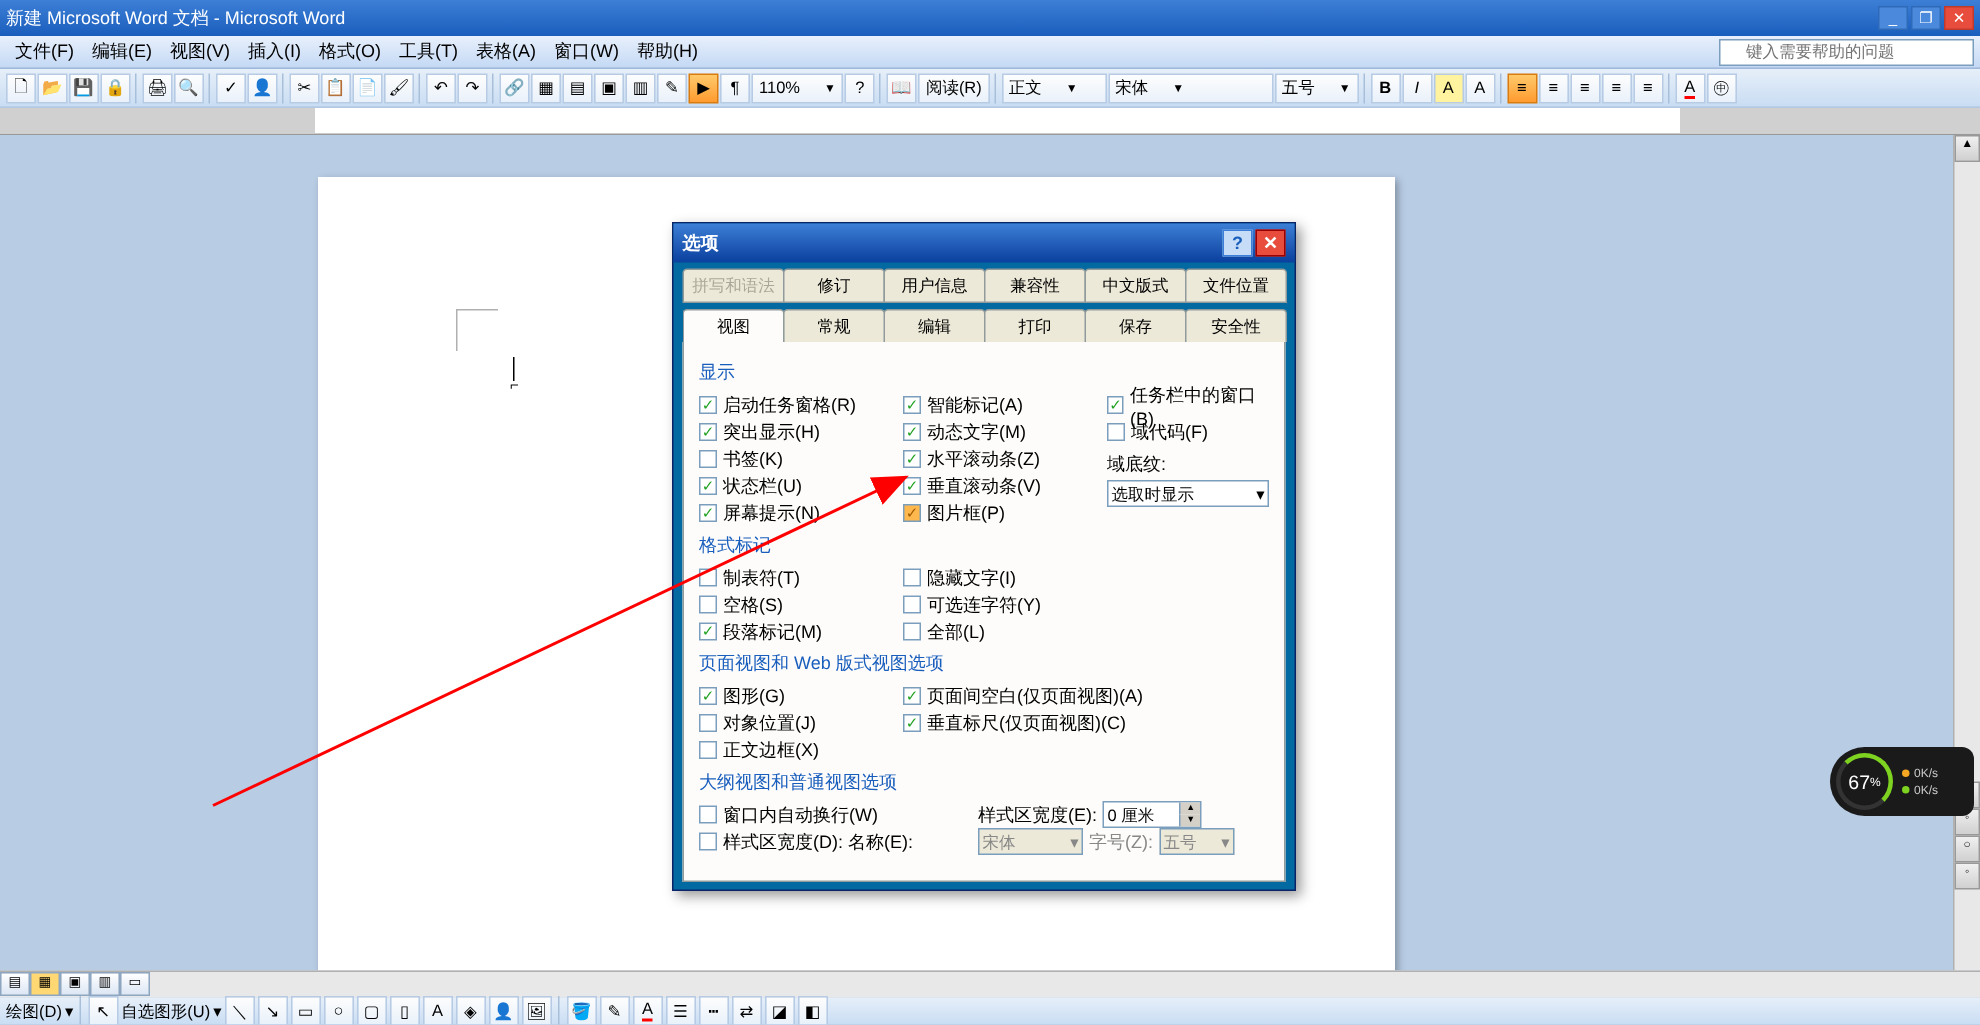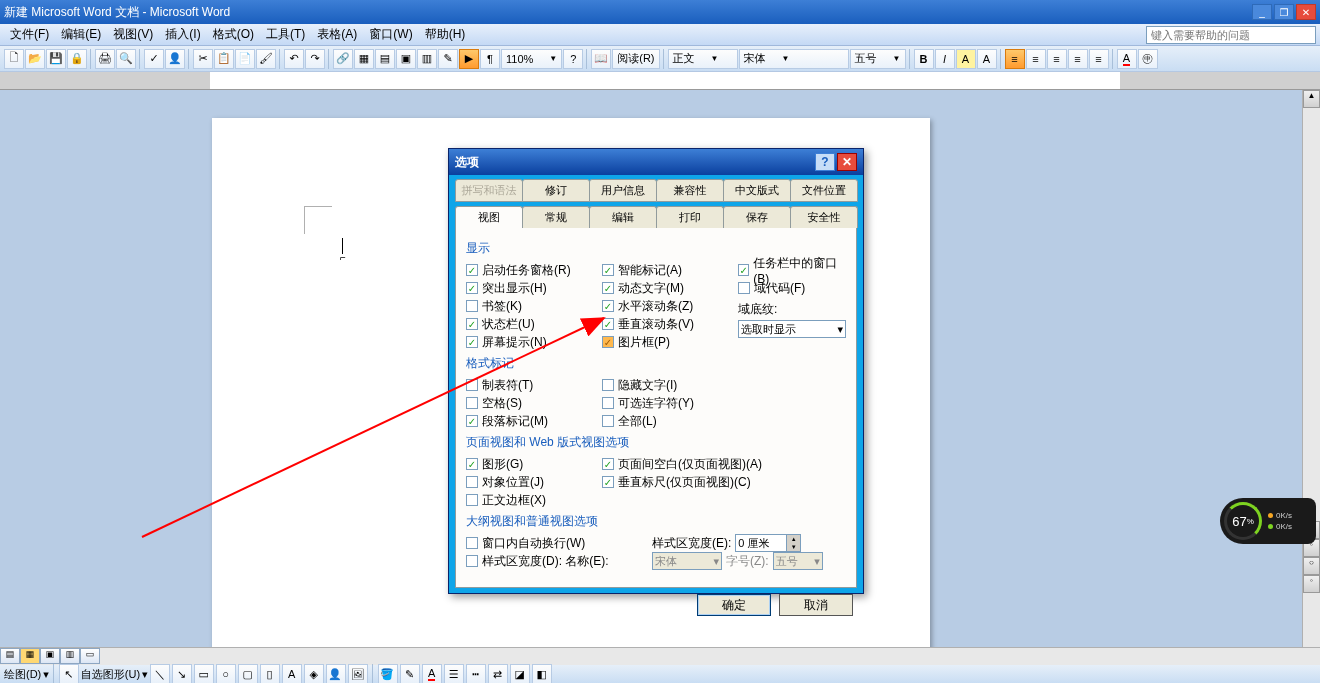--- a/index.html
+++ b/index.html
@@ -7,21 +7,21 @@
 
 
 .titlebar { height: 24px; background: linear-gradient(to bottom, #3d7fd6, #1a5ebd); display:flex; align-items:center; padding:0 4px; color:#fff; font-size:12px; }
 .titlebar .window-controls { margin-left:auto; display:flex; gap:2px; }
 .titlebar .wc { width:20px; height:16px; background:#4a89dc; border:1px solid #2e6ab8; display:flex; align-items:center; justify-content:center; font-size:10px; color:#fff; cursor:default; }
 .titlebar .wc.close { background:#e74c3c; border-color:#c0392b; }
 
 
 .menubar { height: 22px; background: linear-gradient(to bottom, #e8f0fb, #c4d9f5); display:flex; align-items:center; font-size:12px; color:#000; padding:0 4px; border-bottom:1px solid #a0b8db; }
 .menubar .mi { padding:2px 6px; cursor:default; }
-.menubar .helpbox { margin-left:auto; width:170px; height:18px; background:#fff; border:1px solid #7b9ebd; font-size:11px; padding:1px 4px; color:#888; }
+.menubar .helpbox { margin-left:auto; width:170px; height:18px; background:#fff; border:1px solid #7b9ebd; font-size:11px; padding:1px 17px; color:#888; }
 
 
 .toolbar-strip { display:flex; background: linear-gradient(to bottom, #e6eff9, #c9ddf3); border-bottom:1px solid #b4c8e3; height:26px; align-items:center; padding:0 4px; gap:1px; }
 .tb-btn { width:20px; height:20px; background: linear-gradient(to bottom, #fdfdfd, #e9f1fa); border:1px solid #b7cbe4; display:flex; align-items:center; justify-content:center; font-size:11px; cursor:default; }
 .tb-btn.orange { background: linear-gradient(to bottom, #ffc96b, #ff9b2f); border-color:#d97b0e; }
 .tb-sep { width:2px; height:20px; border-left:1px solid #a8bfd9; margin:0 2px; }
 .tb-combo { height:20px; background:linear-gradient(to bottom,#fdfdfd,#e9f1fa); border:1px solid #b7cbe4; font-size:11px; padding:0 4px; display:flex; align-items:center; gap:16px; }
 .tb-combo .dd { font-size:8px; }
 
 
@@ -31,21 +31,21 @@
 
 .docarea { position:absolute; top:92px; left:0; right:18px; bottom:36px; background:#b8cce4; overflow:hidden; }
 .page { position:absolute; left:212px; top:26px; width:718px; height:590px; background:#fff; box-shadow:2px 2px 5px rgba(0,0,0,0.3); }
 .page .margin-mark { position:absolute; border:1px solid #b0b0b0; width:28px; height:28px; }
 .page .mm-tl { left:92px; top:88px; border-right:none; border-bottom:none; }
 .page .mm-tr { right:92px; top:88px; border-left:none; border-bottom:none; }
 .page .cursor { position:absolute; left:130px; top:120px; width:1px; height:16px; background:#000; }
 .page .cursor::after { content:"⌐"; position:absolute; top:14px; left:-2px; font-size:10px; }
 
 
-.dialog { position:absolute; left:448px; top:148px; width:416px; height:446px; background:#0ea5e9; border:1px solid #0a246a; box-shadow:3px 3px 8px rgba(0,0,0,0.4); z-index:10; font-size:12px; }
+.dialog { position:absolute; left:448px; top:148px; width:416px; height:446px; background:#0369a1; border:1px solid #0a246a; box-shadow:3px 3px 8px rgba(0,0,0,0.4); z-index:10; font-size:12px; }
 .dlg-title { height:26px; background: linear-gradient(to bottom, #3d7fd6, #0a3f9e); display:flex; align-items:center; padding:0 6px; color:#fff; font-weight:bold; }
 .dlg-title .dlg-btns { margin-left:auto; display:flex; gap:2px; }
 .dlg-title .help-btn { width:20px; height:18px; background:#c7ddf7; border:1px solid #3d7fd6; color:#1a5ebd; display:flex; align-items:center; justify-content:center; font-weight:bold; }
 .dlg-title .close-btn { width:20px; height:18px; background:#e74c3c; border:1px solid #900; color:#fff; display:flex; align-items:center; justify-content:center; font-weight:bold; }
 
 .tabs-row { display:flex; margin:4px 6px 0; }
 .tabs-row .tab { flex:1; background:#ece9d8; border:1px solid #919b9c; border-bottom:none; text-align:center; padding:3px 0; font-size:11px; cursor:default; }
 .tabs-row.top .tab { border-bottom:1px solid #919b9c; border-top-left-radius:3px; border-top-right-radius:3px; margin-right:-1px; }
 .tabs-row.top .tab.disabled { color:#aca899; }
 .tabs-row.bottom .tab { border-top-left-radius:3px; border-top-right-radius:3px; margin-right:-1px; }
@@ -390,24 +390,20 @@
           <span style="color:#888">字号(Z):</span>
           <div class="field-select disabled" style="width:50px">
               <span>五号</span>
               <span>▾</span>
             </div>
         </div>
       </div>
     </div>
   </div>
 
-  <div class="dlg-buttons">
-    <div class="btn default">确定</div>
-    <div class="btn">取消</div>
-  </div>
 </div>
 
 <svg class="arrow-svg" width="1320" height="683">
   <defs>
       <marker id="ah" markerWidth="12" markerHeight="10" refX="11" refY="5" orient="auto">
         <polygon points="0 0, 12 5, 0 10" fill="#ff0000"></polygon>
       </marker>
     </defs>
   <line x1="142" y1="537" x2="604" y2="318" stroke="#ff0000" stroke-width="2" marker-end="url(#ah)"></line>
 </svg>

